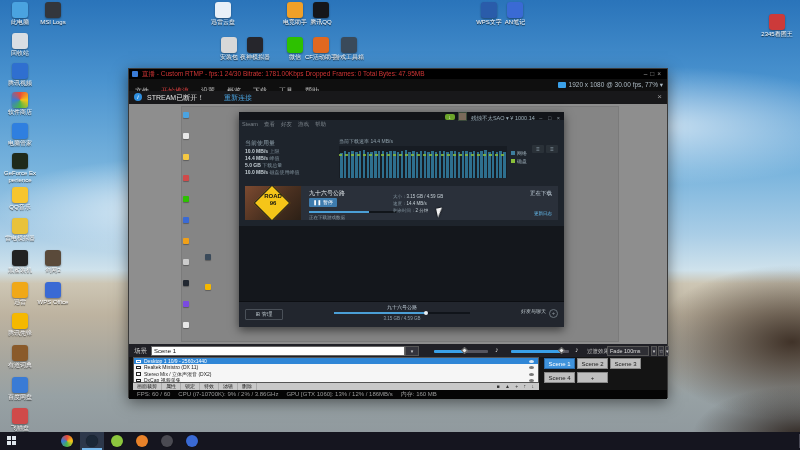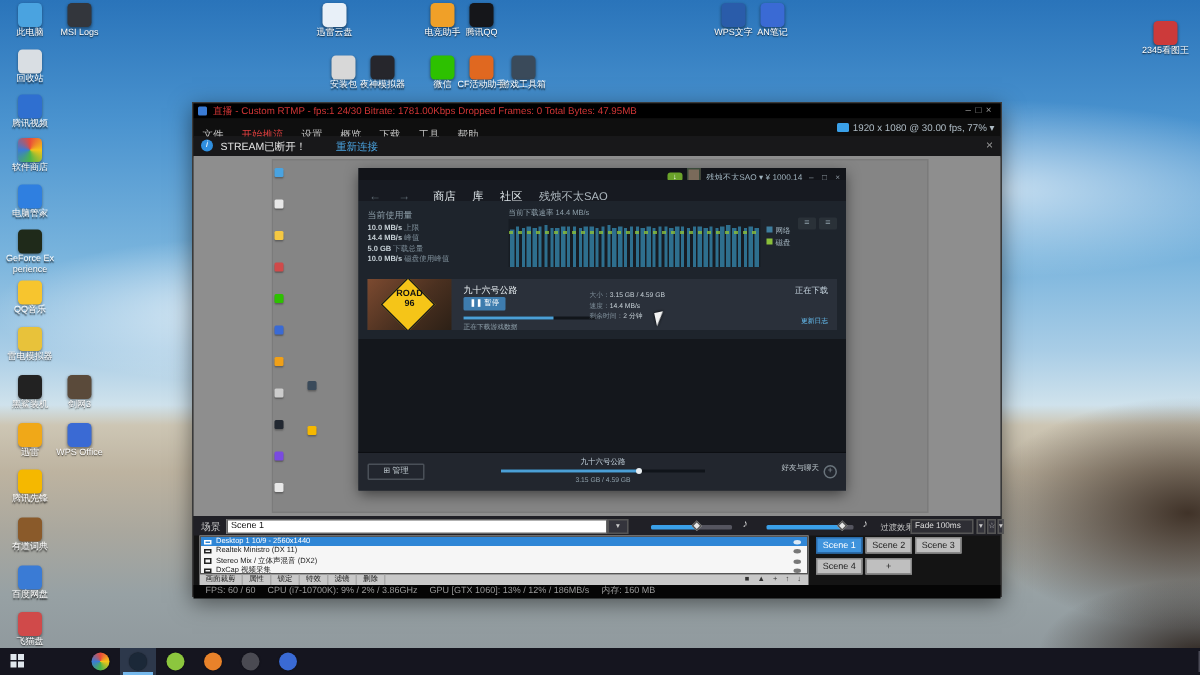--- a/index.html
+++ b/index.html
@@ -302,25 +302,20 @@
           <div class="st-title">
             <span id="st-menus"><span class="st-m">Steam</span><span class="st-m">查看</span><span class="st-m">好友</span><span class="st-m">游戏</span><span class="st-m">帮助</span></span>
             <span class="st-tr">
               <span class="st-dl">↓</span>
               <span class="st-av"></span>
               <span>残烛不太SAO ▾</span>
               <span>¥ 1000.14</span>
               <span class="st-wc">–  □  ×</span>
             </span>
           </div>
-          <div class="st-nav">
-            <span class="st-arrow">←</span>
-            <span class="st-arrow">→</span>
-            <span id="st-nav-items"><span class="st-ni">商店</span><span class="st-ni">库</span><span class="st-ni">社区</span><span class="st-ni user">残烛不太SAO</span></span>
-          </div>
           <div class="st-body">
             <div class="dl-ustitle">当前使用量</div>
             <div id="dl-statlines">
                 <div class="dl-sline" style="top: 14px;"><b>10.0 MB/s</b> <span class="sl">上限</span></div>
                 <div class="dl-sline" style="top: 21px;"><b>14.4 MB/s</b> <span class="sl">峰值</span></div>
                 <div class="dl-sline" style="top: 28px;"><b>5.0 GB</b> <span class="sl">下载总量</span></div>
                 <div class="dl-sline" style="top: 35px;"><b>10.0 MB/s</b> <span class="sl">磁盘使用峰值</span></div>
               </div>
             <div class="dl-caption">当前下载速率 14.4 MB/s</div>
             <div class="dl-graph" id="dl-graph">

